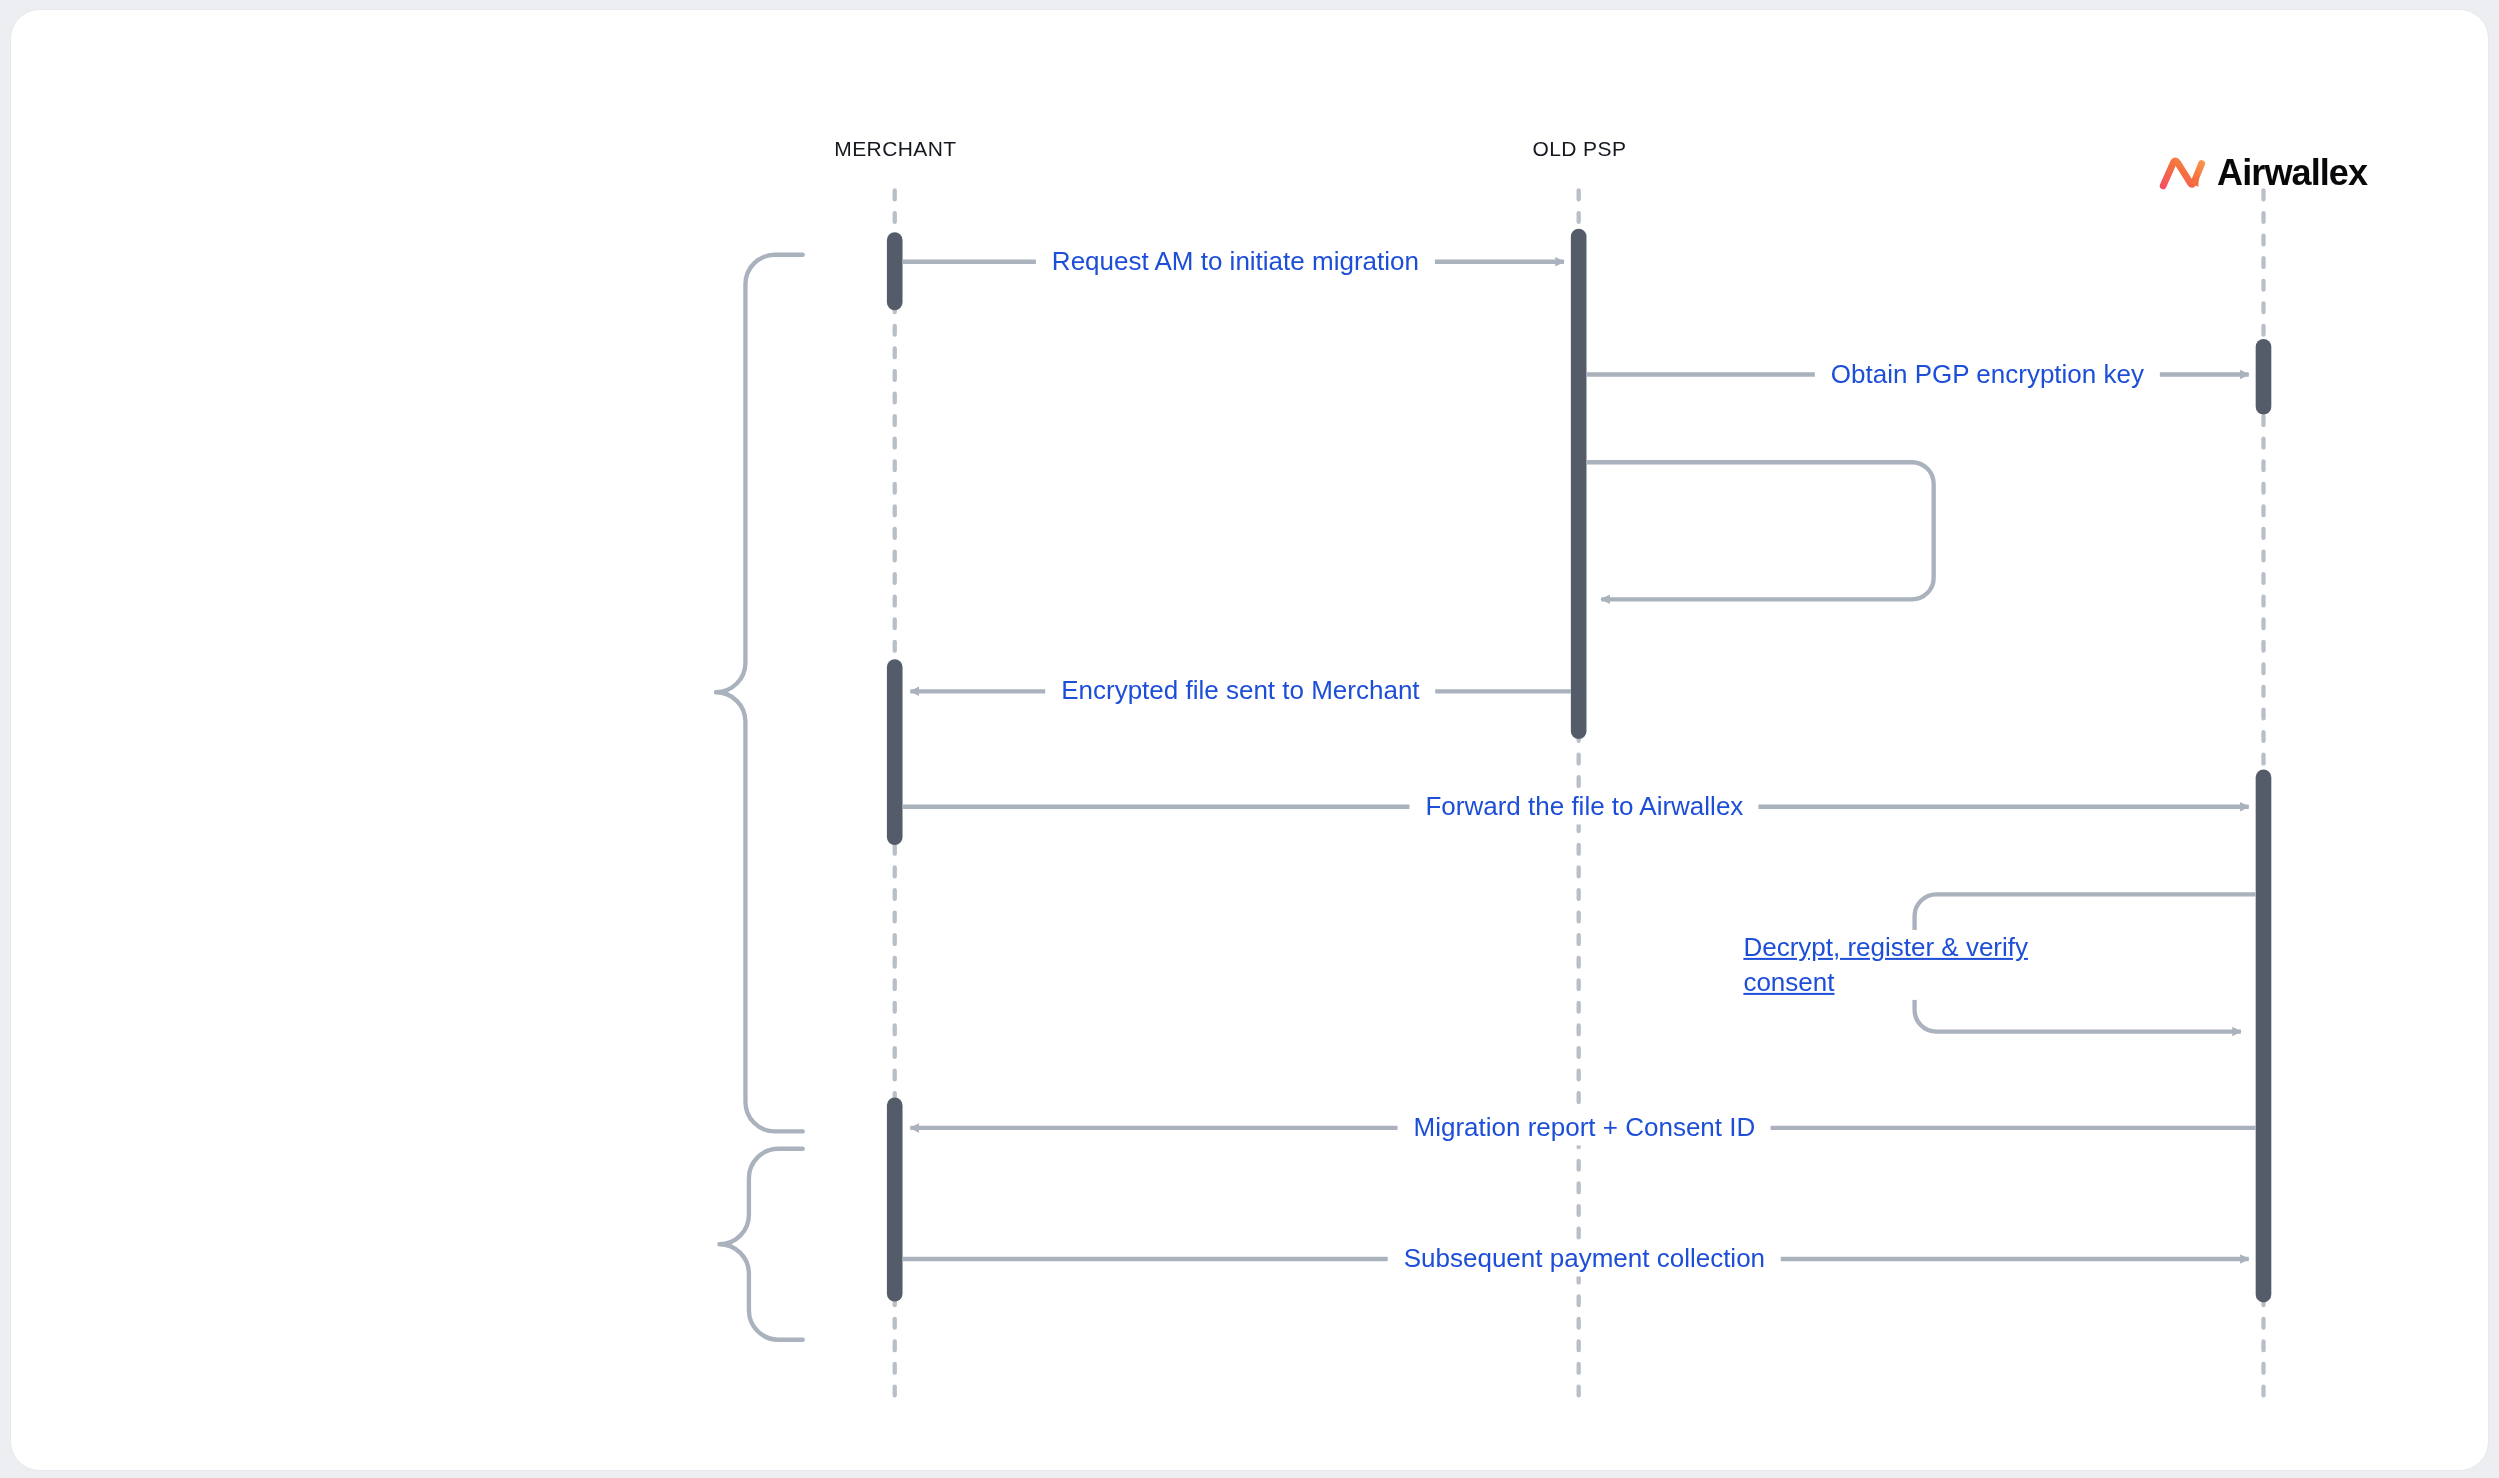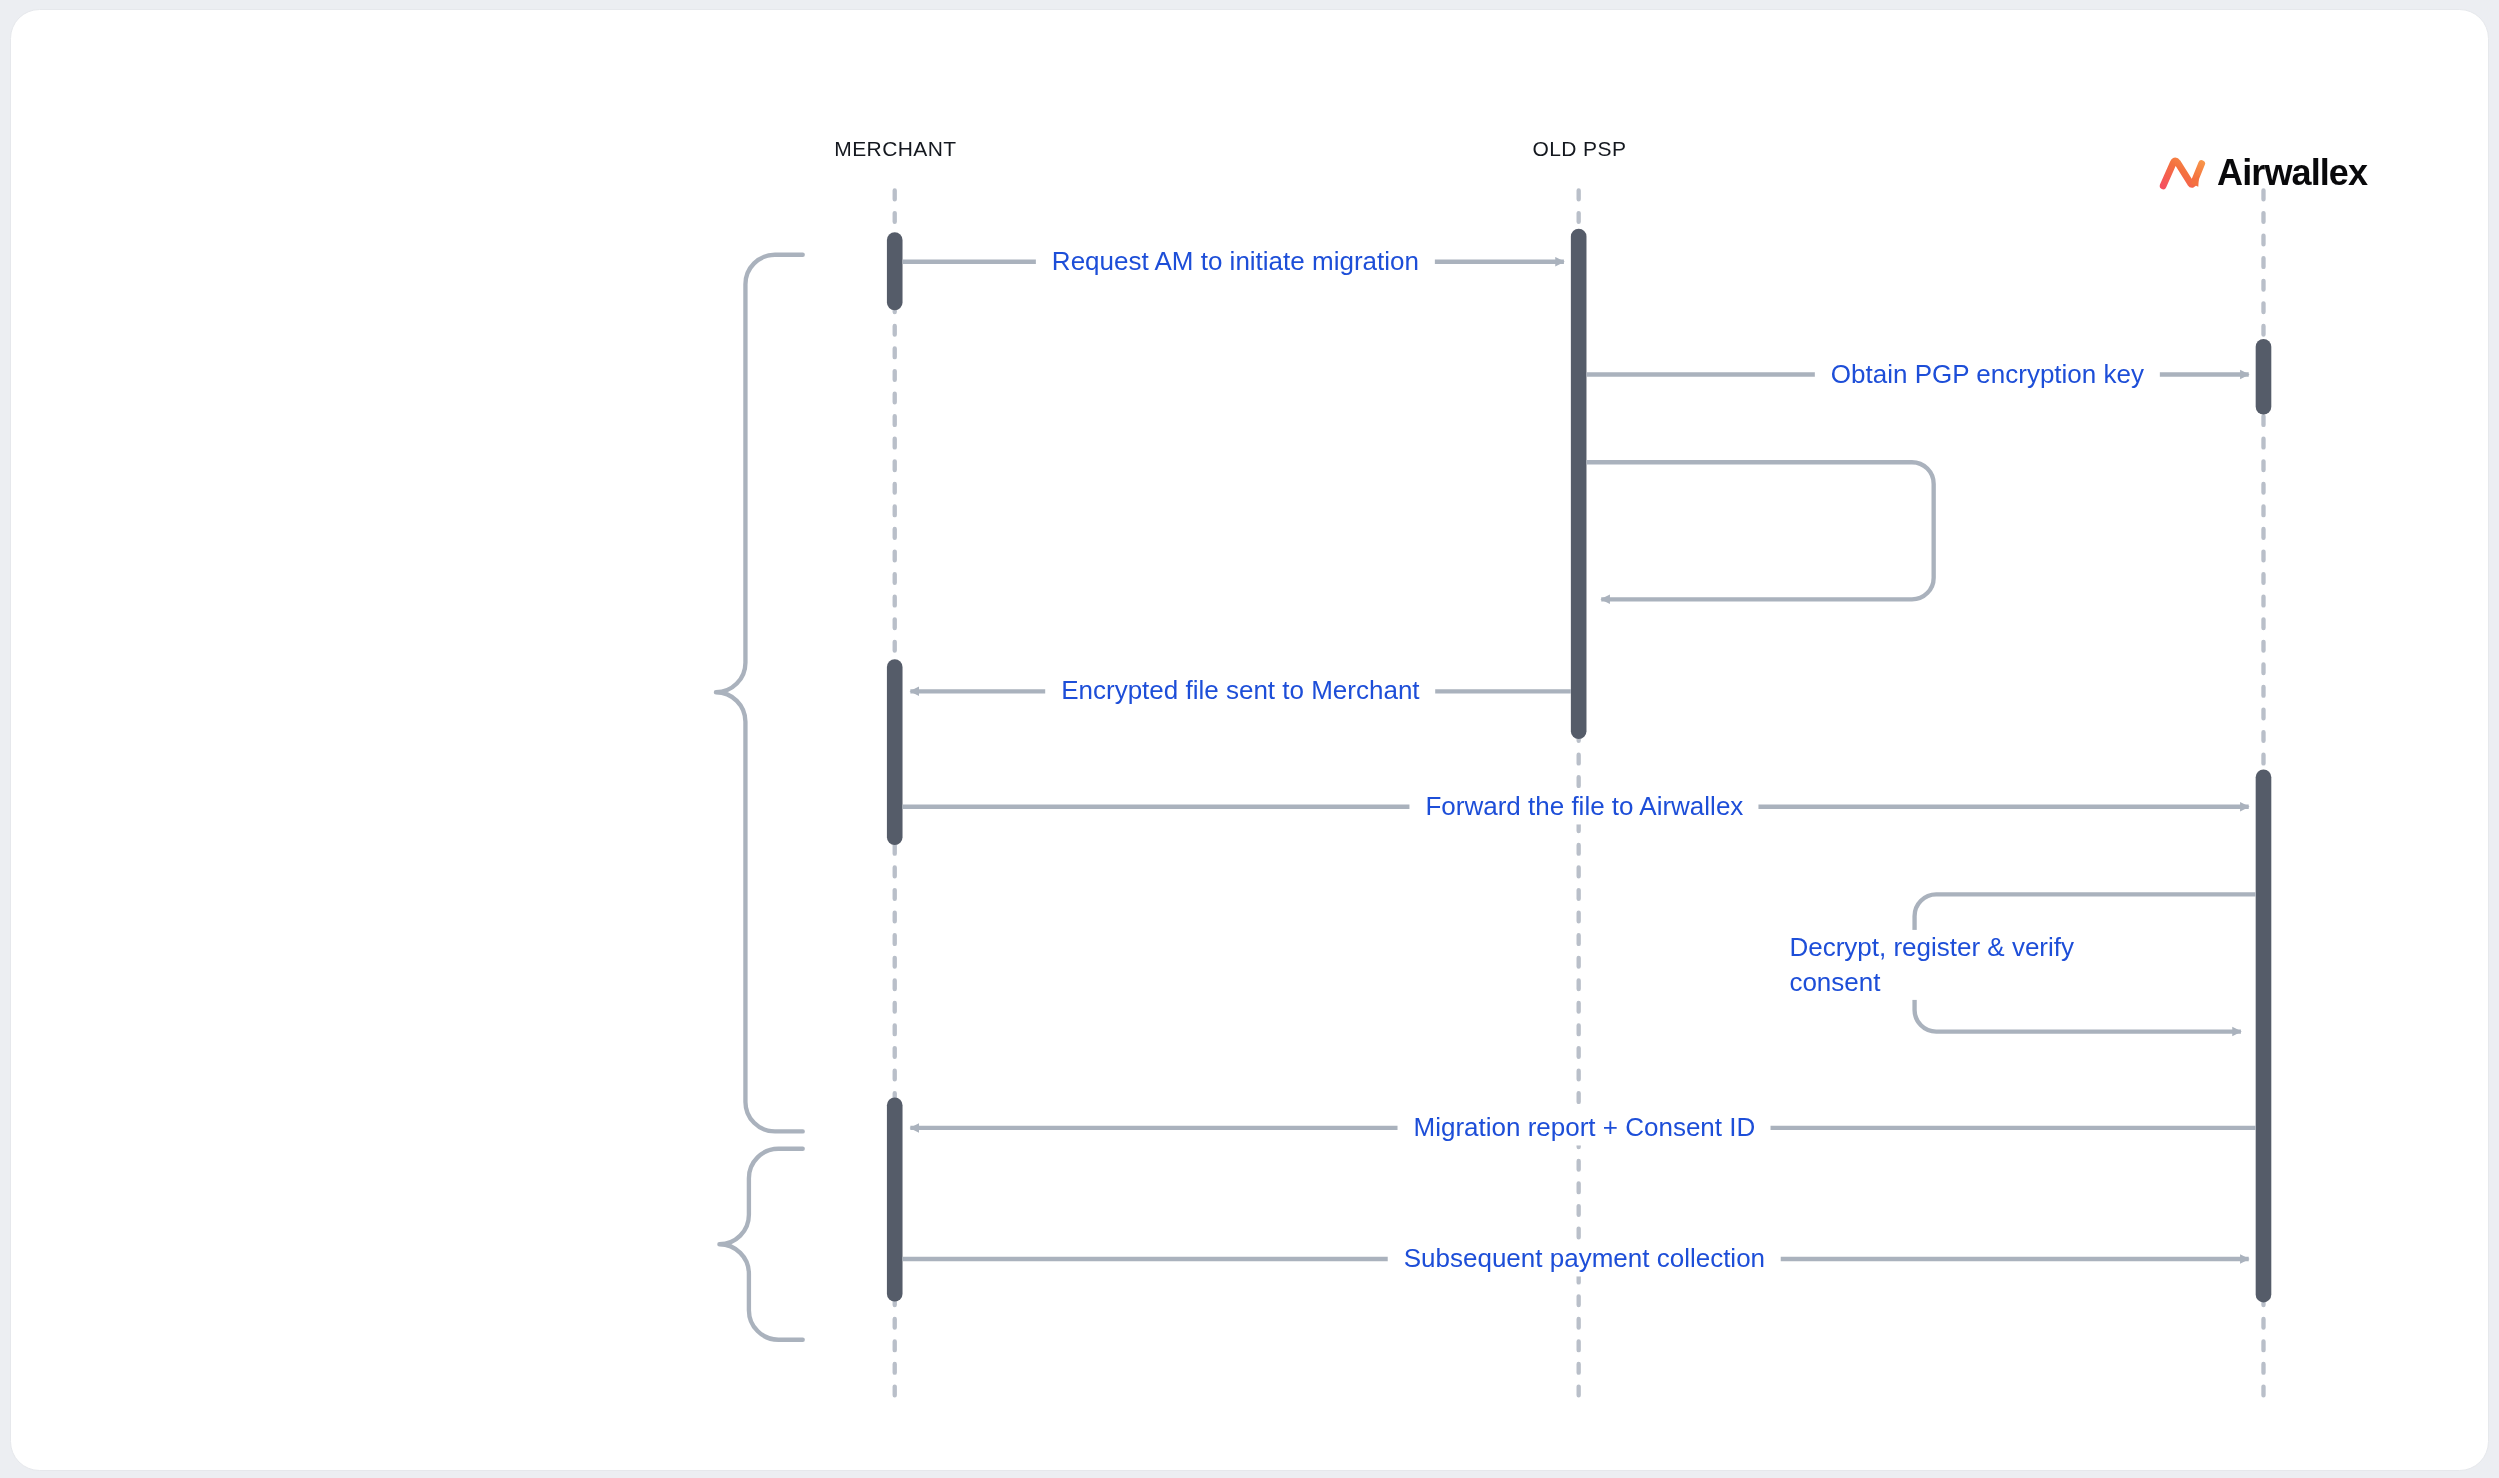--- a/index.html
+++ b/index.html
@@ -179,21 +179,21 @@
 
     <div class="msg-label" style="left:1224px; top:252px;">Request AM to initiate migration</div>
 
     <div class="msg-label" style="left:1976px; top:365px;">Obtain PGP encryption key</div>
 
 
     <div class="msg-label" style="left:1229px; top:681px;">Encrypted file sent to Merchant</div>
 
     <div class="msg-label" style="left:1573px; top:797px;">Forward the file to Airwallex</div>
 
-    <div class="msg-label multiline" style="left:1921px; top:955px;">Decrypt, register &amp; verify consent</div>
+    <div class="msg-label multiline" style="left:1875px; top:955px;text-decoration:underline;">Decrypt, register &amp; verify consent</div>
 
     <div class="msg-label" style="left:1573px; top:1118px;">Migration report + Consent ID</div>
 
     <div class="msg-label" style="left:1573px; top:1249px;">Subsequent payment collection</div>
 
 
 
   </div>
 </div>
 

